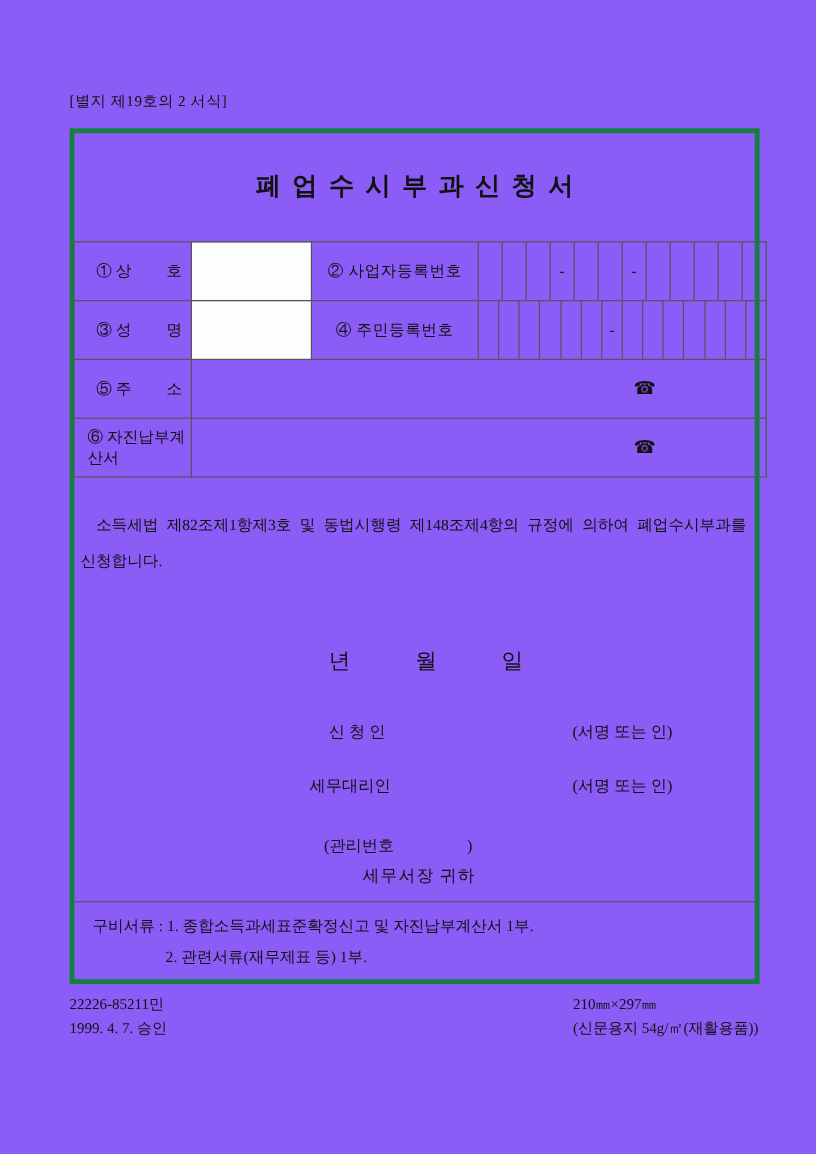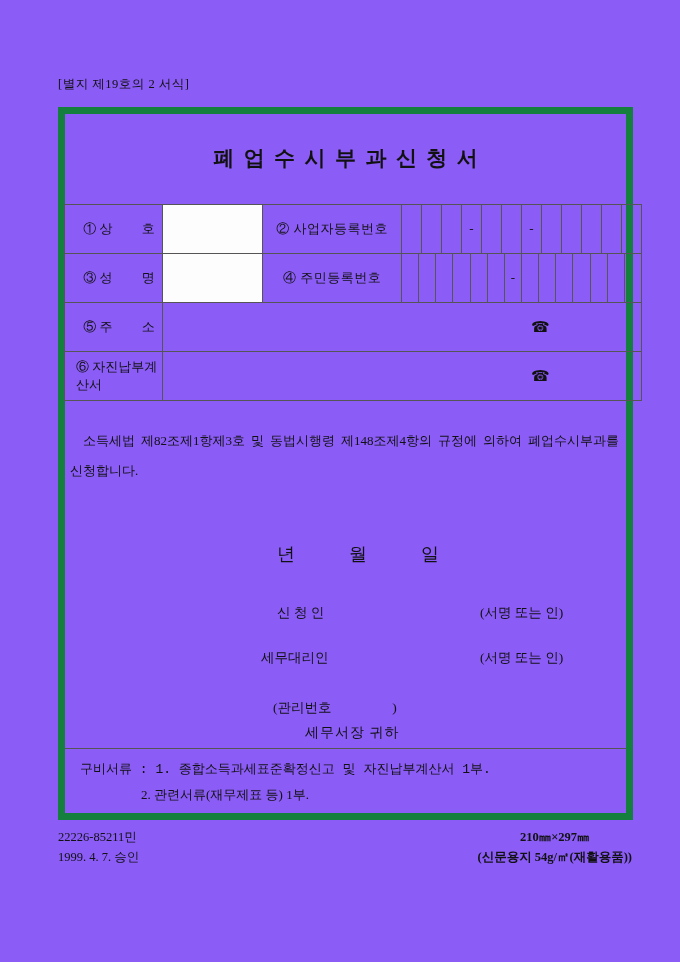--- a/index.html
+++ b/index.html
@@ -15,21 +15,21 @@
   .pre { white-space: pre; text-align: center; }
 
   .form-ref {
     position: absolute; left: 58px; top: 76px;
     font-size: 12.5px; letter-spacing: 0.5px;
   }
 
   .form-box {
     position: absolute; left: 58px; top: 107px;
     width: 575px; height: 713px;
-    border: 7px solid #15803d;
+    border: 4px solid #15803d;
   }
 
   .title {
     position: absolute; top: 30px; left: 0; right: 0;
     text-align: center;
     font-size: 21px; font-weight: bold;
     letter-spacing: 0.45em; text-indent: 0.45em;
   }
 
   table.fields {
@@ -78,25 +78,25 @@
   .row-agent .siglabel { left: 196px; }
   .mgmt { position: absolute; top: 558px; left: 208px; font-size: 13.5px; margin-top: 27px; }
 
   .recipient { position: absolute; top: 610px; left: 240px; font-size: 14px; letter-spacing: 1px; }
 
   .attachments {
     position: absolute; left: 0; right: 0; bottom: 0; height: 65px;
     border-top: 1px solid #555;
     font-size: 13px;
   }
-  .att1 { position: absolute; top: 11px; left: 15px; font-family: Liberation Mono, monospace; }
+  .att1 { position: absolute; top: 11px; left: 15px; }
   .att2 { position: absolute; top: 37px; left: 76px; }
 
   .footer-left { position: absolute; left: 58px; top: 827px; font-size: 12.5px; line-height: 20px; }
-  .footer-right { position: absolute; right: 48px; top: 827px; font-size: 12.5px; line-height: 20px; text-align: center; font-weight: bold; }
+  .footer-right { position: absolute; right: 48px; top: 827px; font-size: 12.5px; line-height: 20px; text-align: left; }
 </style>
 </head>
 <body>
 
 <div class="page">
 
   <div class="form-ref">[별지 제19호의 2 서식]</div>
 
   <div class="form-box">
 

